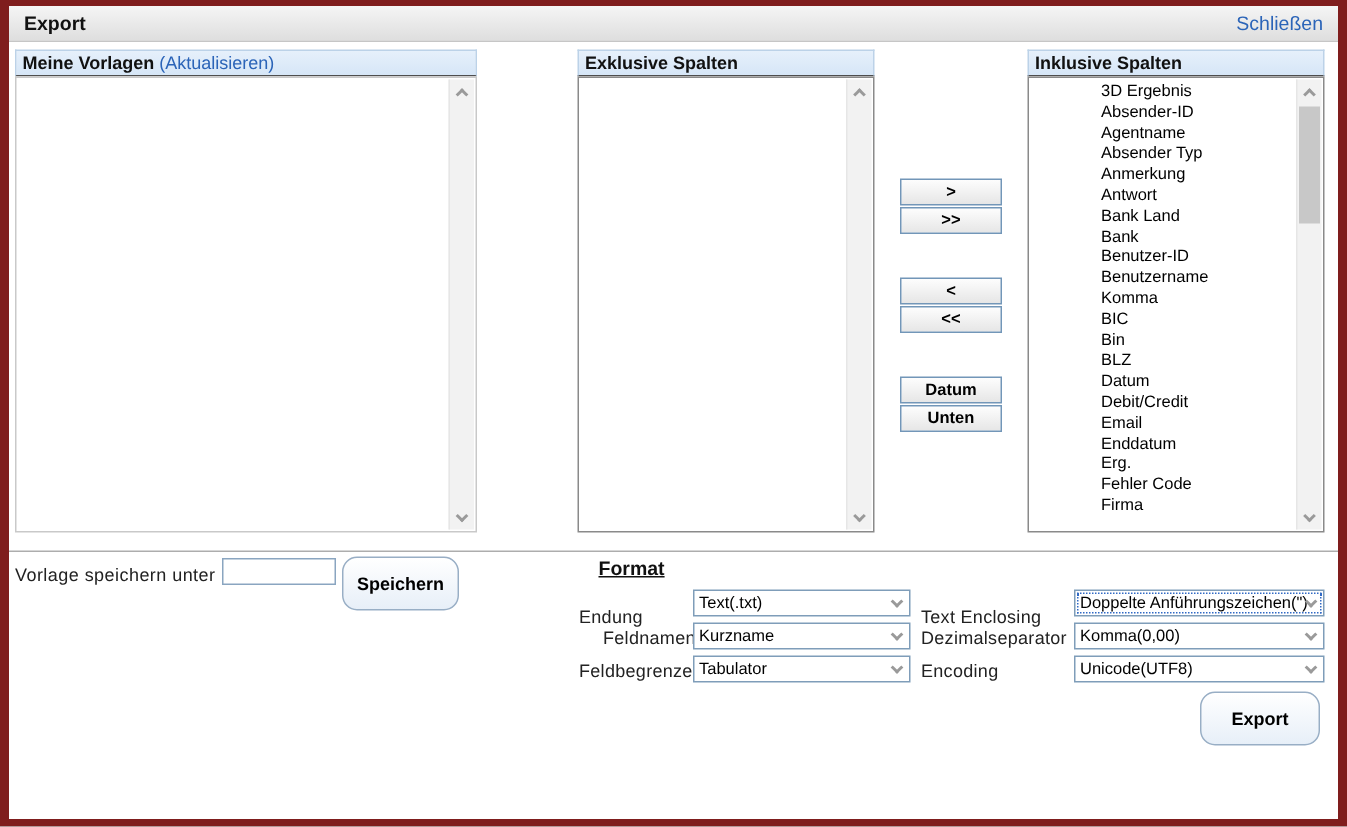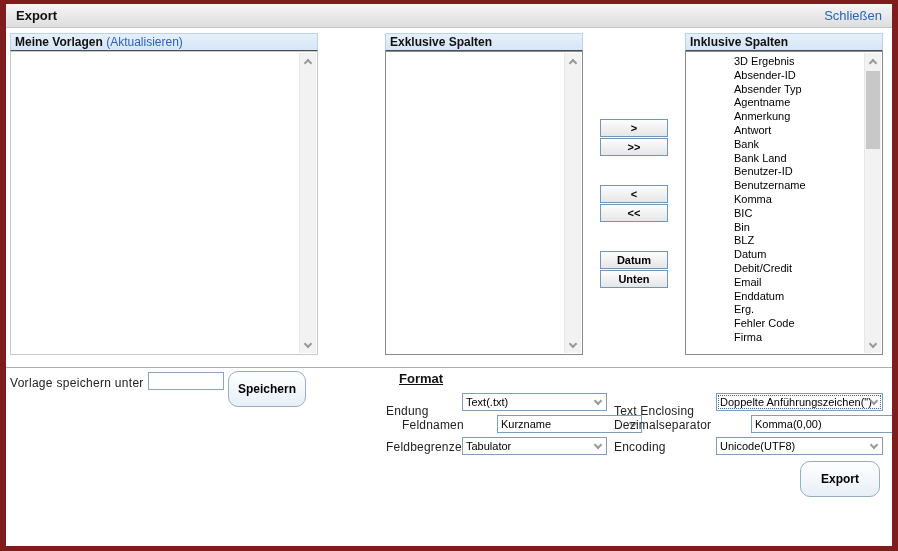--- a/index.html
+++ b/index.html
@@ -58,21 +58,21 @@
   .format-heading { position:absolute; left:380px; top:367px; font-size:13px; font-weight:bold;
     text-decoration:underline; color:#111;margin-left:13px; }
   .fmt-label { position:absolute; font-size:12px; color:#222; letter-spacing:0.2px; }
   .combo { position:absolute; height:18px; border:1px solid #7f9db9; background:#fff;
     font-size:11px; color:#000; line-height:16px; padding-left:3px; padding-right:18px;
     white-space:nowrap; overflow:hidden; cursor:pointer; }
   .combo .cbx-chev { position:absolute; right:5px; top:4px; }
   .combo.focused { outline:1px dotted #316ac5; outline-offset:-3px; }
   .col-l { left:456px; width:145px; }
   .col-r { left:710px; width:167px; }
-  .row1 { top:389px; } .row2 { top:411px;margin-left:35px; } .row3 { top:433px; }
+  .row1 { top:389px; } .row2 { top:411px; } .row3 { top:433px; }
   .lblrow1 { top:400px; } .lblrow2 { top:414px; } .lblrow3 { top:436px; }
 </style>
 </head>
 <body>
 
 <div class="screen">
   <div class="content">
 
     <div class="titlebar">
       <span class="title">Export</span>
@@ -115,26 +115,26 @@
     </div>
 
     <div class="panel" style="left:679px; width:198px;">
       <div class="panel-header">
         <span>Inklusive Spalten</span>
       </div>
       <div class="listbox lb-dark">
         <div class="list-items">
             <div class="list-item">3D Ergebnis</div>
             <div class="list-item">Absender-ID</div>
+            <div class="list-item">Agentname</div>
             <div class="list-item">Absender Typ</div>
-            <div class="list-item">Agentname</div>
             <div class="list-item">Anmerkung</div>
             <div class="list-item">Antwort</div>
+            <div class="list-item">Bank Land</div>
             <div class="list-item">Bank</div>
-            <div class="list-item">Bank Land</div>
             <div class="list-item">Benutzer-ID</div>
             <div class="list-item">Benutzername</div>
             <div class="list-item">Komma</div>
             <div class="list-item">BIC</div>
             <div class="list-item">Bin</div>
             <div class="list-item">BLZ</div>
             <div class="list-item">Datum</div>
             <div class="list-item">Debit/Credit</div>
             <div class="list-item">Email</div>
             <div class="list-item">Enddatum</div>

